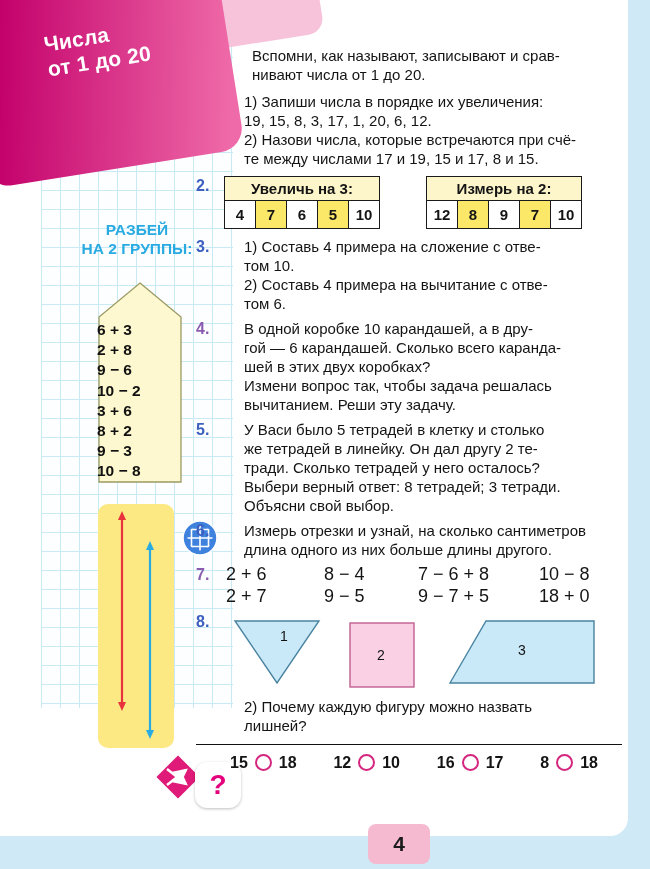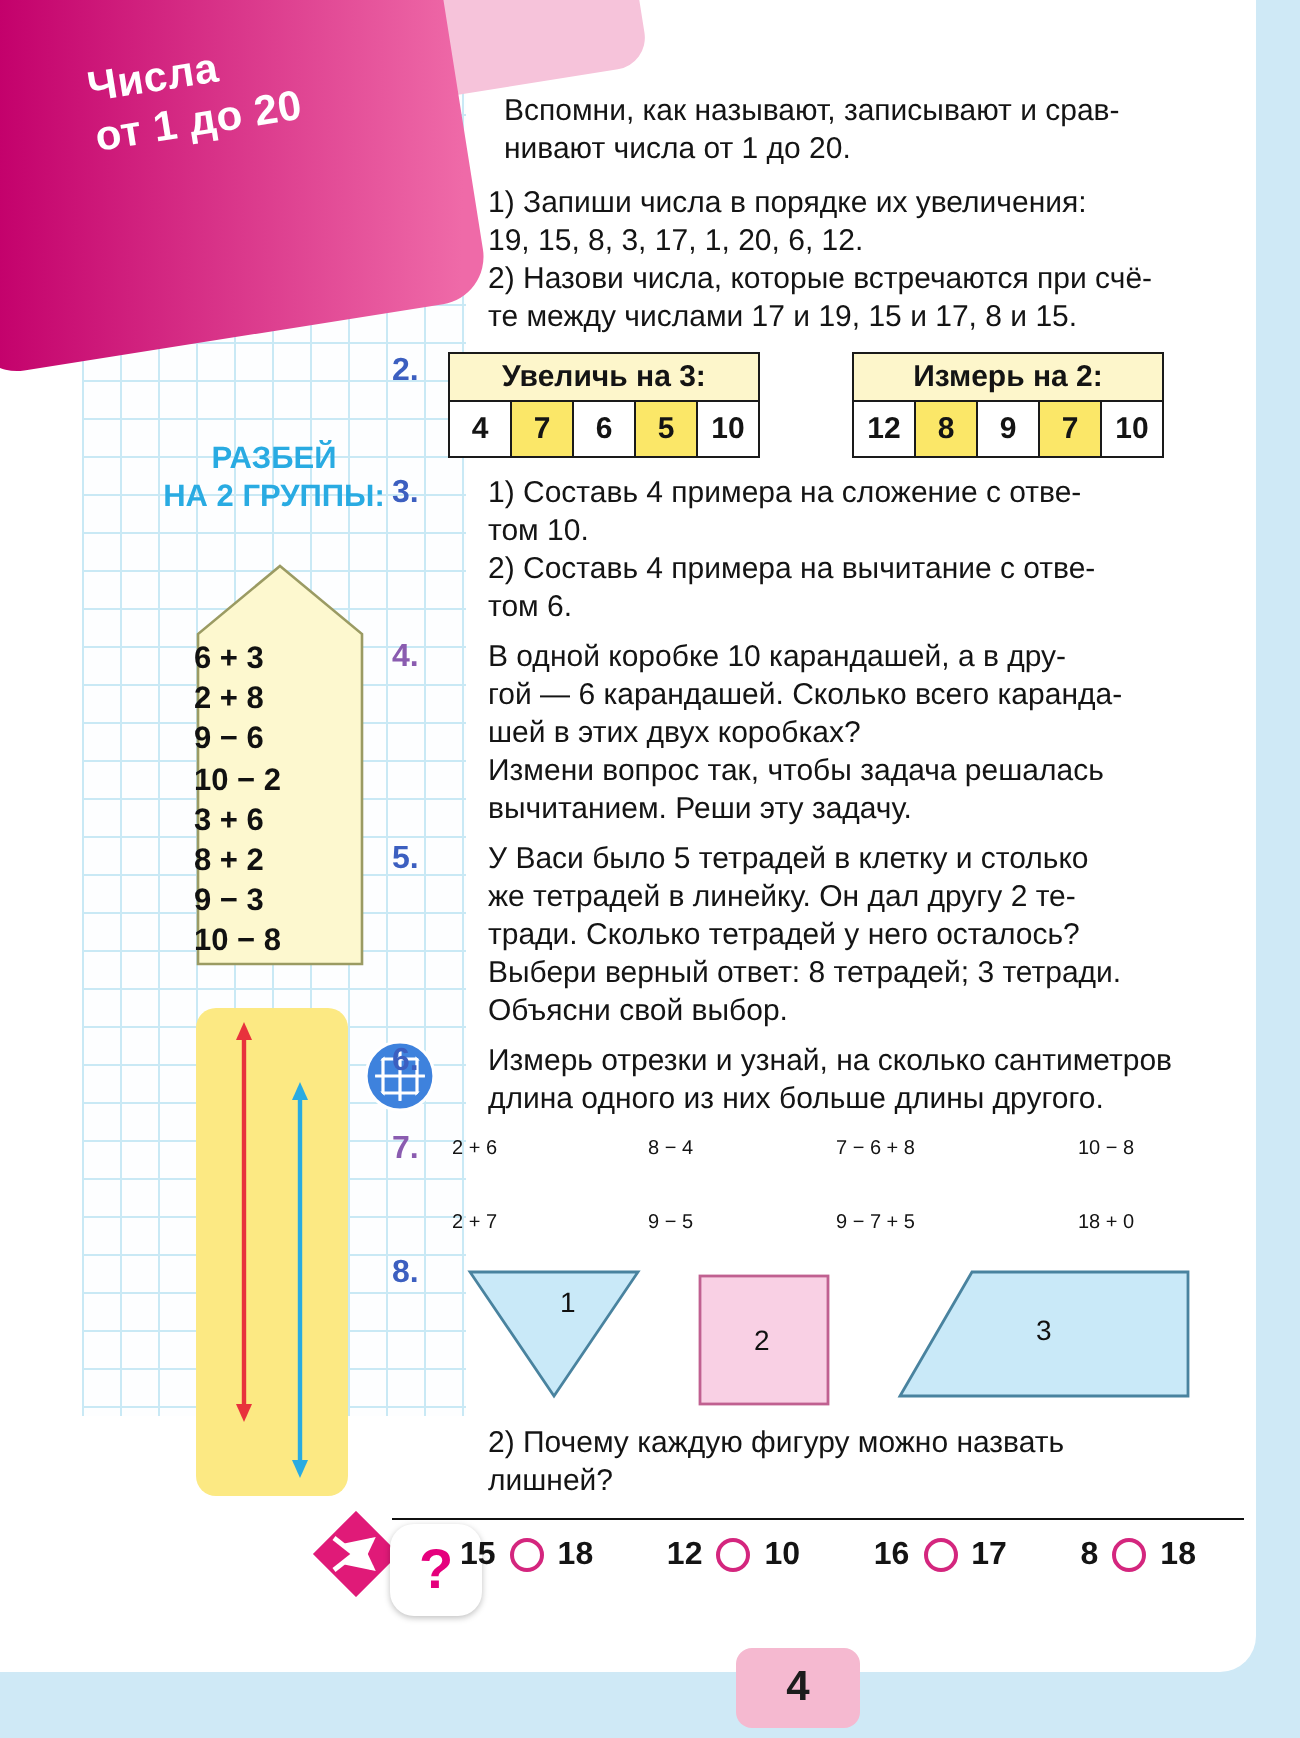--- a/index.html
+++ b/index.html
@@ -84,21 +84,21 @@
   table{border-collapse:collapse;padding-left:21px;}
   td{
     border:1.4px solid #1a1a1a;text-align:center;font-weight:bold;font-size:15px;
     width:28px;height:25px;background:#fff;
   }
   td.thead{background:#fdf6cb;height:21px;font-weight:bold;}
   td.hl{background:#fbe768;}
   
   .e7-grid{
     display:grid;grid-template-columns:98px 94px 121px auto;
-    margin-left:2px;row-gap:18px;font-size:10px;
+    margin-left:2px;row-gap:3px;font-size:18px;
   }
   
   .figs{position:relative;width:400px;height:76px;margin:5px 0 4px 4px;}
   .figs svg{position:absolute;left:0;top:0;}
   
   .rule{border-top:1.6px solid #111;margin-top:9px;width:100%;}
   .compare{
     display:flex;justify-content:space-between;align-items:flex-end;
     padding:8px 24px 0 34px;font-weight:bold;font-size:16px;
   }

